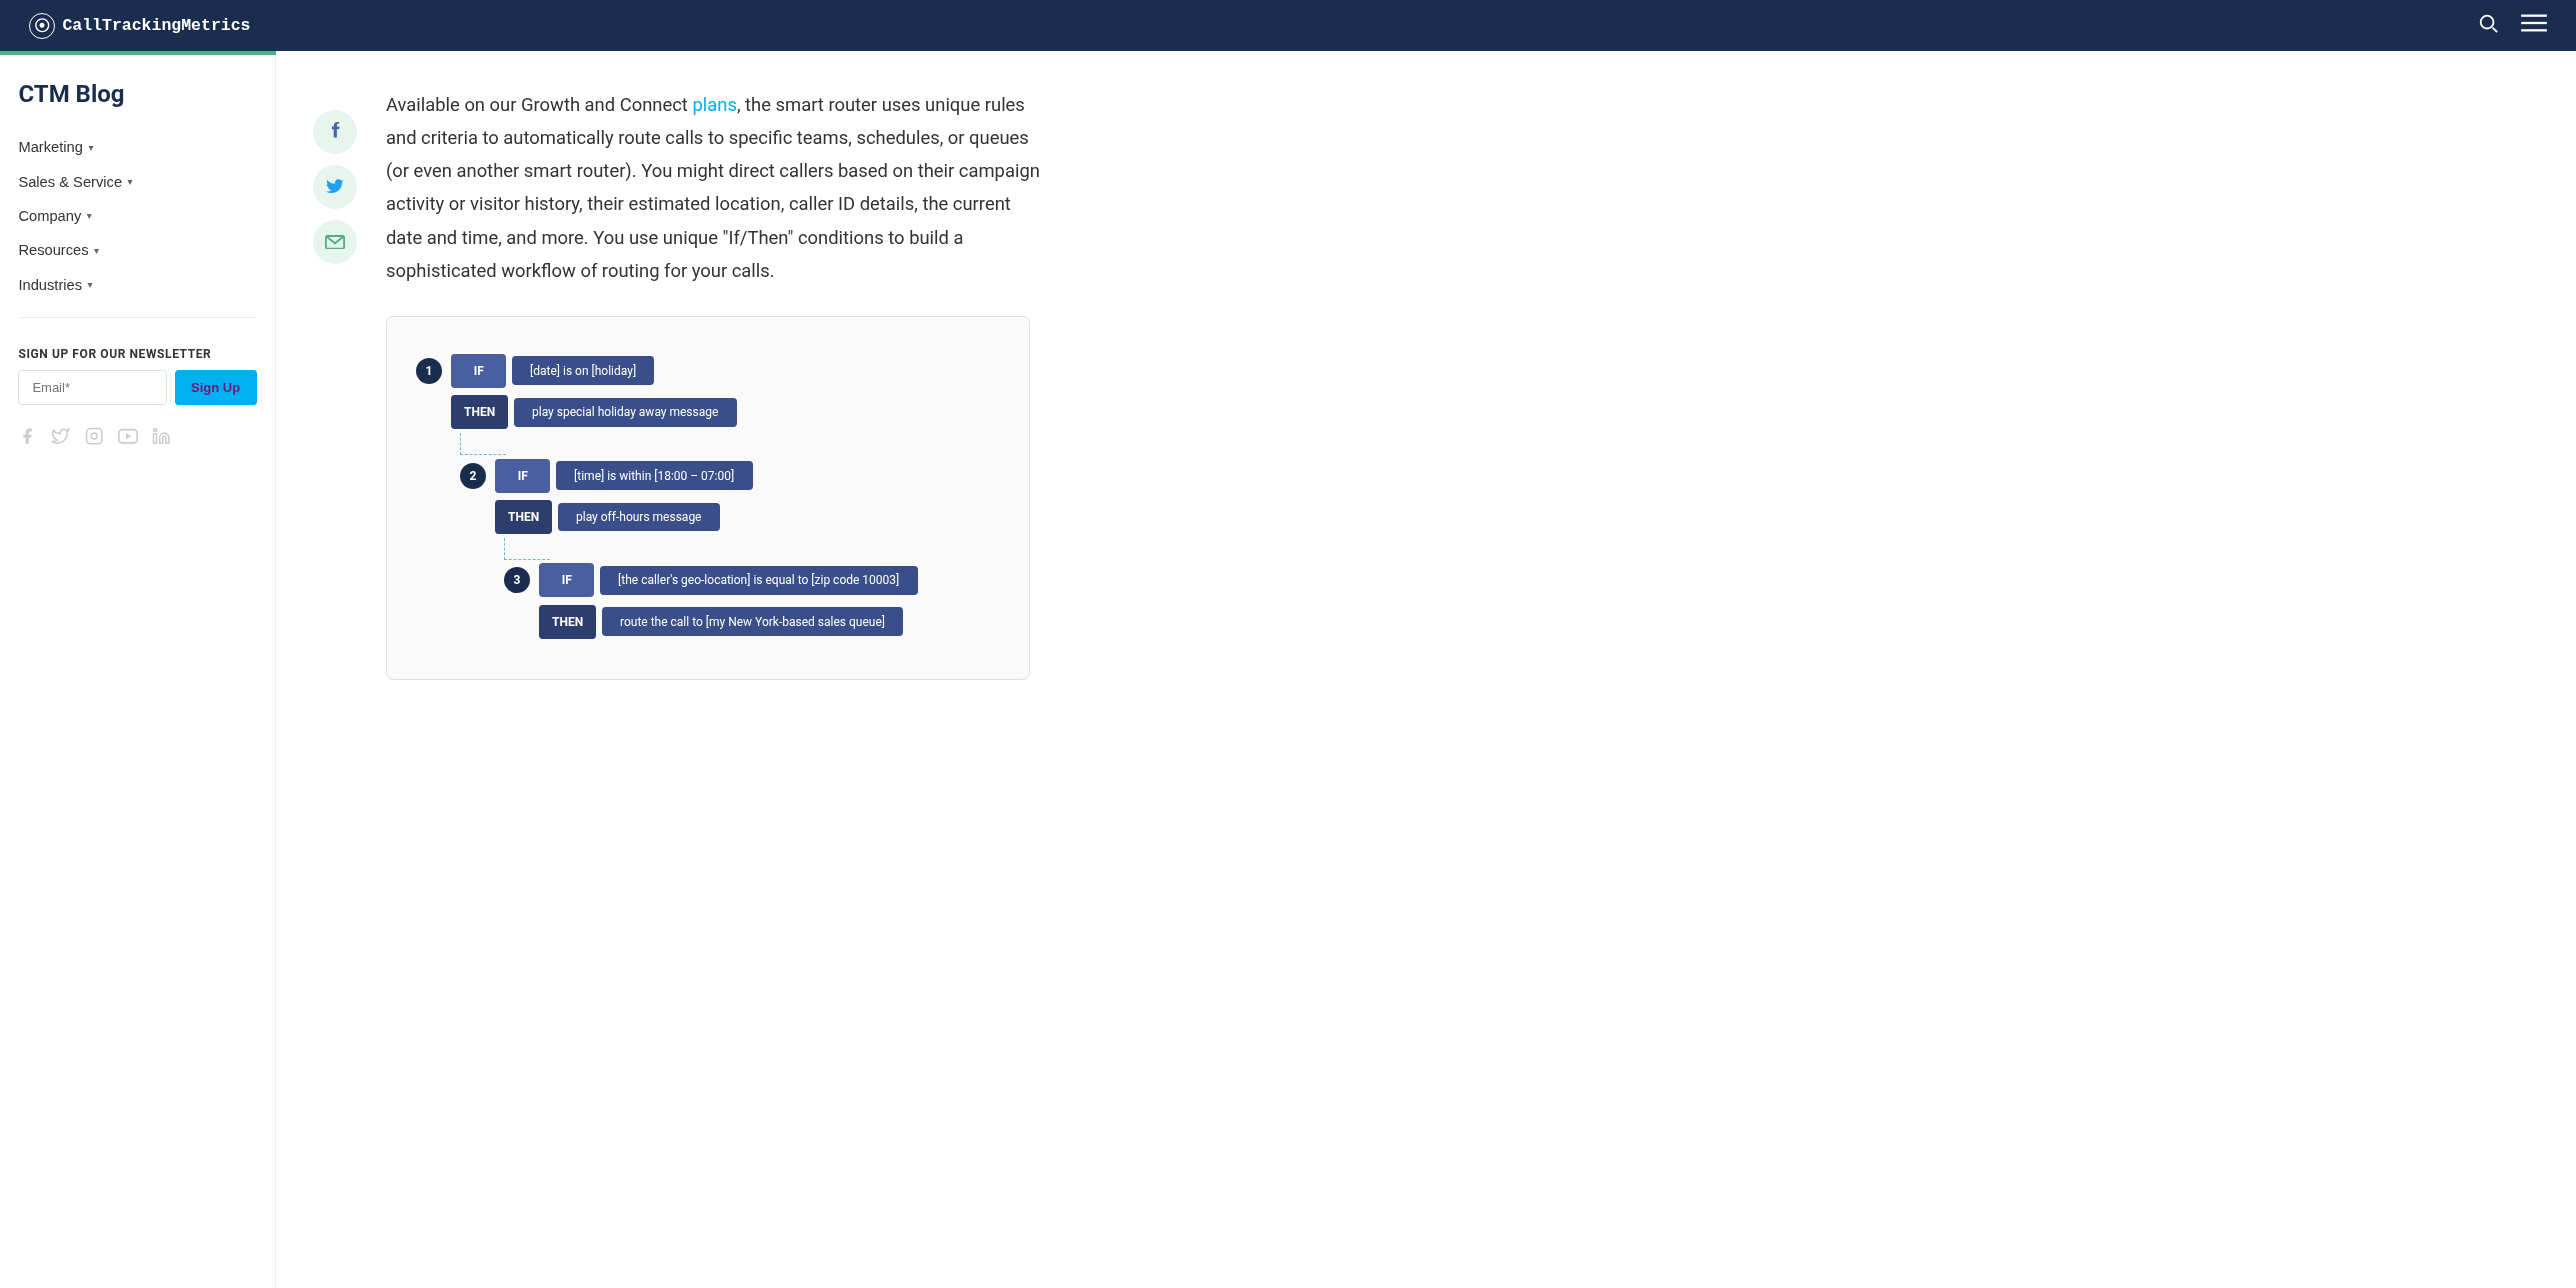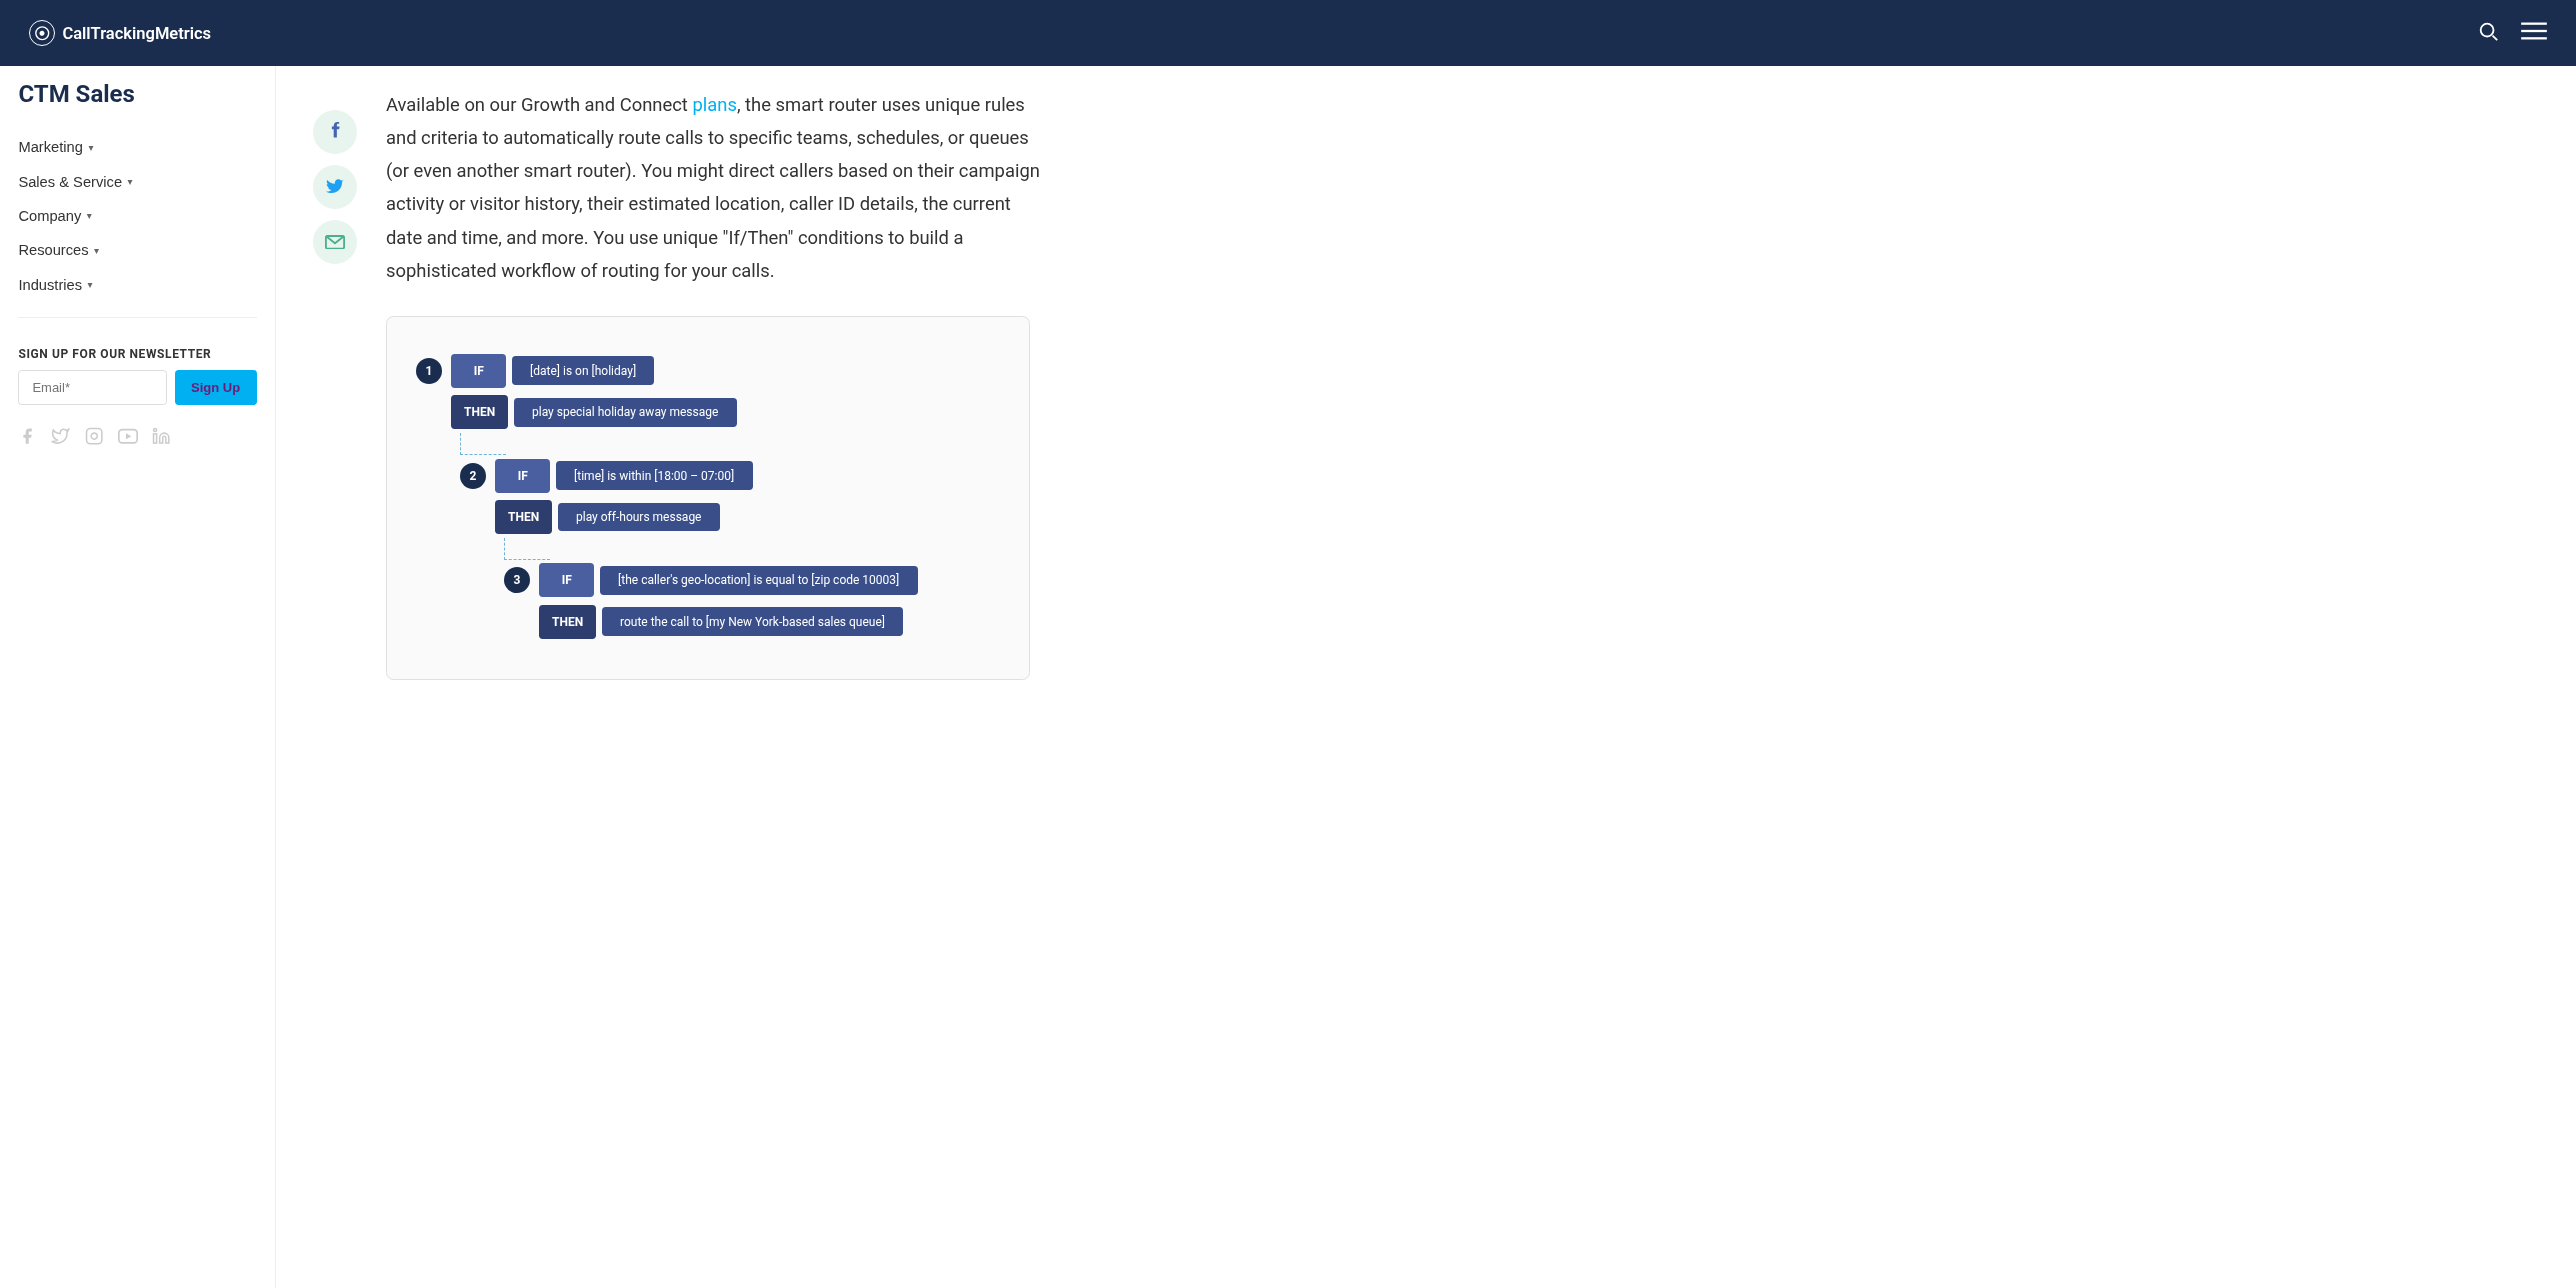--- a/index.html
+++ b/index.html
@@ -10,26 +10,27 @@
       color: #333;
     }
 
     
     .top-nav {
       display: flex;
       align-items: center;
       justify-content: space-between;
       background: #1a2d4f;
       padding: 0 29px;
-      height: 66px;
+      height: 51px;
       position: fixed;
       top: 0;
       left: 0;
       right: 0;
       z-index: 100;
+      font-family: Liberation Mono, monospace;
     }
 
     .nav-logo {
       display: flex;
       align-items: center;
       gap: 7.4px;
       color: #fff;
       font-size: 16.5px;
       font-weight: 600;
     }
@@ -317,21 +318,21 @@
       </svg>
     </span>
   </div>
 </nav>
 
 <div class="progress-bar"></div>
 
 <div class="page-wrapper">
 
   <aside class="sidebar">
-    <div class="sidebar-blog-title">CTM Sales</div>
+    <div class="sidebar-blog-title">CTM Blog</div>
 
     <nav>
       <button class="sidebar-nav-item">
         <span>Marketing</span>
         <span class="chevron">▾</span>
       </button>
       <button class="sidebar-nav-item">
         <span>Sales &amp; Service</span>
         <span class="chevron">▾</span>
       </button>

